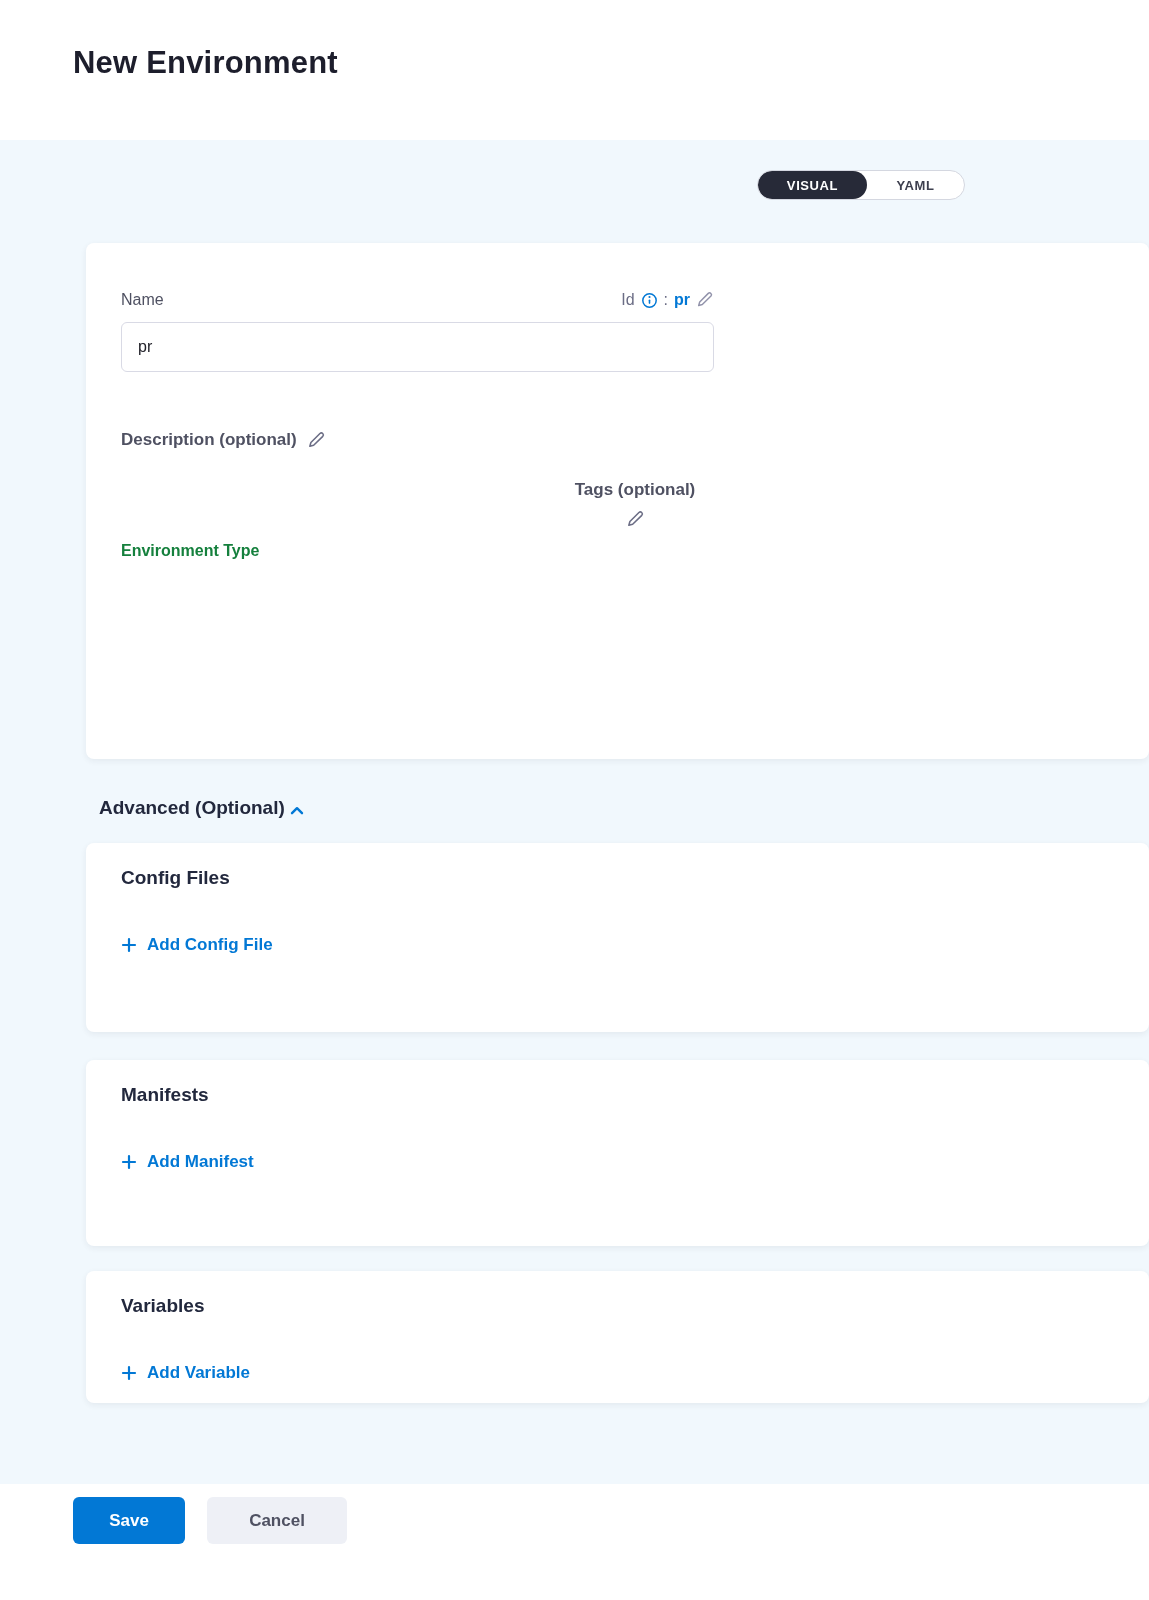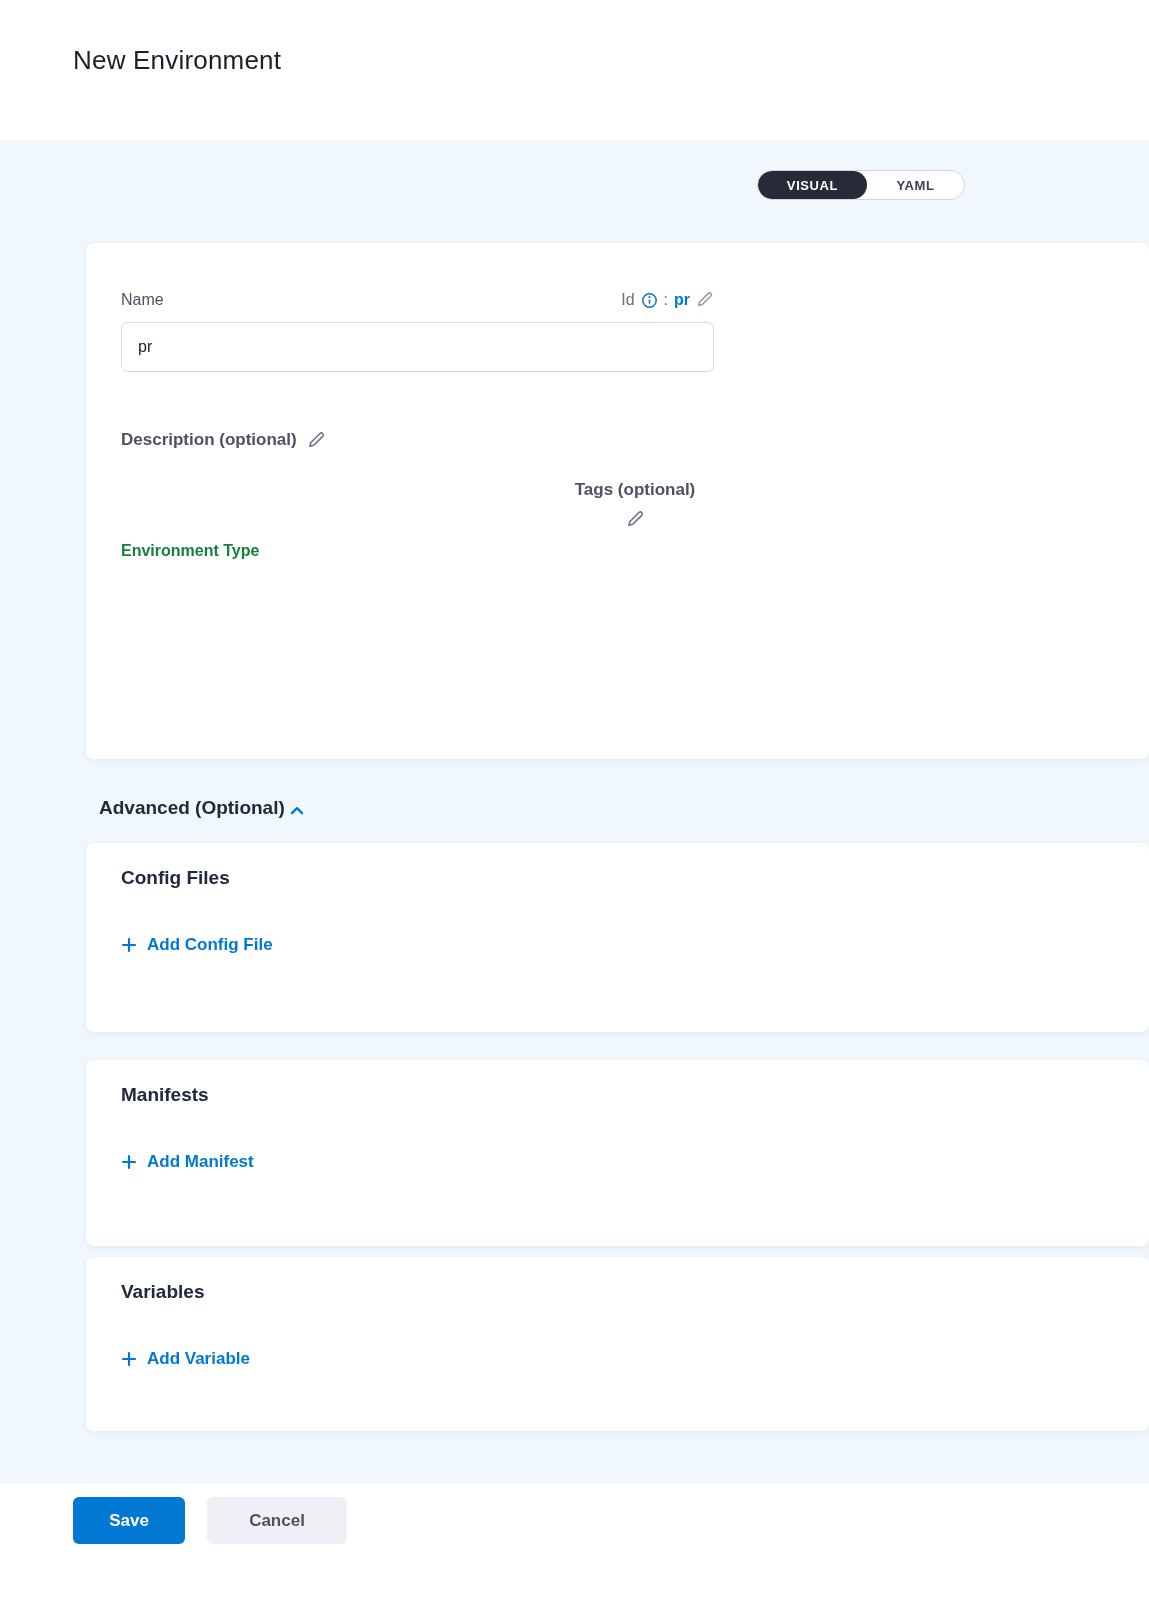--- a/index.html
+++ b/index.html
@@ -1,20 +1,20 @@
 <!DOCTYPE html>
 <html><head>
 <meta charset="utf-8">
 <style>
   * { margin:0; padding:0; box-sizing:border-box; }
   html,body { width:1149px; height:1600px; background:#ffffff; overflow:hidden;
     font-family:"Liberation Sans","DejaVu Sans",sans-serif; }
 
   .header { height:140px; padding:45px 0 0 73px; background:#ffffff; }
-  .page-title { font-size:26px; font-weight:400; color:#1d1e2c; letter-spacing:.2px; }
+  .page-title { font-size:31px; font-weight:700; color:#1d1e2c; letter-spacing:.2px; }
 
   .panel { height:1344px; background:#f1f8fd; padding-top:30px; }
 
   
   .mode-toggle { margin-left:757px; width:208px; height:30px; background:#ffffff;
     border:1px solid #d4d7e0; border-radius:16px; display:flex; align-items:stretch; overflow:hidden; }
   .mode-seg { flex:1; display:flex; align-items:center; justify-content:center;
     font-size:13px; font-weight:700; letter-spacing:.6px; cursor:pointer; }
   .mode-seg.active { background:#272a38; color:#ffffff; border-radius:15px; flex:0 0 109px; }
   .mode-seg.inactive { color:#3d3f4e; }
@@ -61,21 +61,21 @@
     font-family:inherit; }
   .change-link .icon { color:#0278d5; }
 
   .advanced-heading { margin:36px 0 0 99px; height:24px; display:flex; align-items:flex-end; gap:4px;
     font-size:19px; font-weight:700; color:#22283d; cursor:pointer; }
   .chevron { color:#0278d5; }
 
   .section-card { height:186px; padding:24px 0 0 35px; }
   .section-card.manifests { margin-top:28px; }
   .section-card.config { margin-top:24px; height:189px; }
-  .section-card.variables { margin-top:11px; height:174px; }
+  .section-card.variables { margin-top:25px; height:132px; }
   .section-title { font-size:19px; font-weight:700; color:#22283d; height:24px; }
   .add-link { margin-top:44px; display:flex; align-items:center; gap:10px; color:#0278d5;
     font-size:17px; font-weight:700; cursor:pointer; background:none; border:none;
     font-family:inherit; padding:0; }
 
   .footer { margin:13px 0 0 73px; display:flex; gap:22px; }
   .btn { height:47px; border:none; border-radius:6px; font-size:17px; font-weight:700;
     cursor:pointer; font-family:inherit; }
   .btn-save { width:112px; background:#0278d5; color:#ffffff; }
   .btn-cancel { width:140px; background:#eef0f6; color:#4f5162; }

